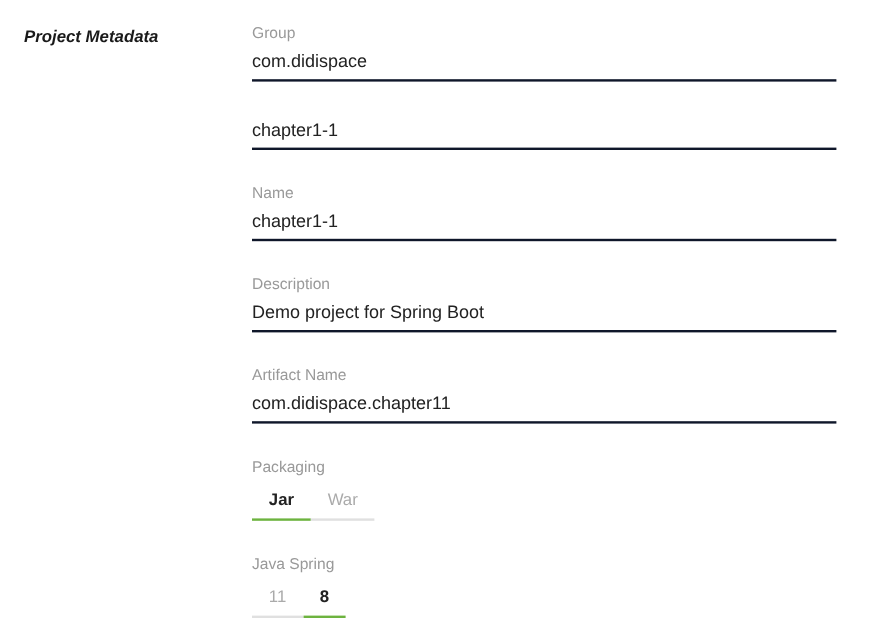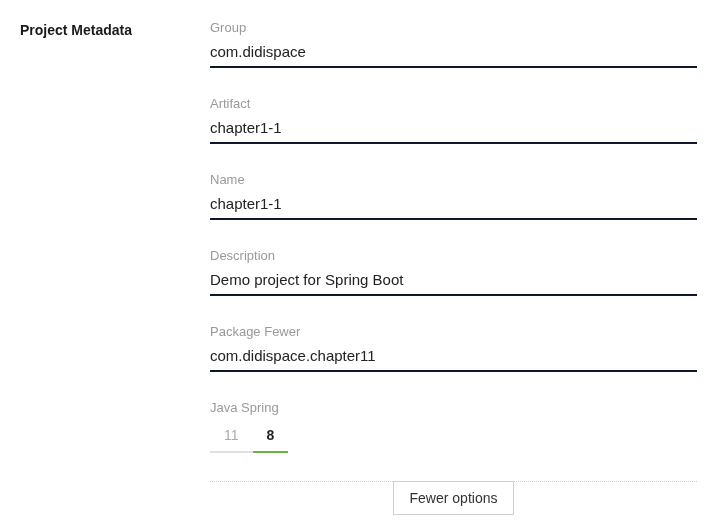--- a/index.html
+++ b/index.html
@@ -22,20 +22,21 @@
     }
     .sidebar {
       width: 140px;
       flex-shrink: 0;
       padding-top: 2px;
     }
     .section-title {
       font-weight: 700;
       font-size: 14px;
       color: #1a1a1a;
+      font-style: italic;
     }
     .main {
       flex: 1;
     }
     .field {
       margin-bottom: 28px;
     }
     .field-label {
       color: #999;
       font-size: 13px;
@@ -101,39 +102,45 @@
     <div class="section-title">Project Metadata</div>
   </div>
   <div class="main">
 
     <div class="field">
       <span class="field-label">Group</span>
       <input type="text" class="text-input focused" value="com.didispace" style="">
     </div>
 
     <div class="field">
-      <span class="field-label">Artifact</span>
       <input type="text" class="text-input" value="chapter1-1" style="">
     </div>
 
     <div class="field">
       <span class="field-label">Name</span>
       <input type="text" class="text-input" value="chapter1-1" style="">
     </div>
 
     <div class="field">
       <span class="field-label">Description</span>
       <input type="text" class="text-input" value="Demo project for Spring Boot" style="">
     </div>
 
     <div class="field">
-      <span class="field-label">Package Fewer</span>
+      <span class="field-label">Artifact Name</span>
       <input type="text" class="text-input" value="com.didispace.chapter11" style="">
     </div>
 
+    <div class="field">
+      <span class="field-label">Packaging</span>
+      <div class="tabset">
+        <div class="tab selected">Jar</div>
+        <div class="tab">War</div>
+      </div>
+    </div>
 
     <div class="field">
       <span class="field-label">Java Spring</span>
       <div class="tabset">
         <div class="tab">11</div>
         <div class="tab selected">8</div>
       </div>
     </div>
 
     <div class="options-row">

